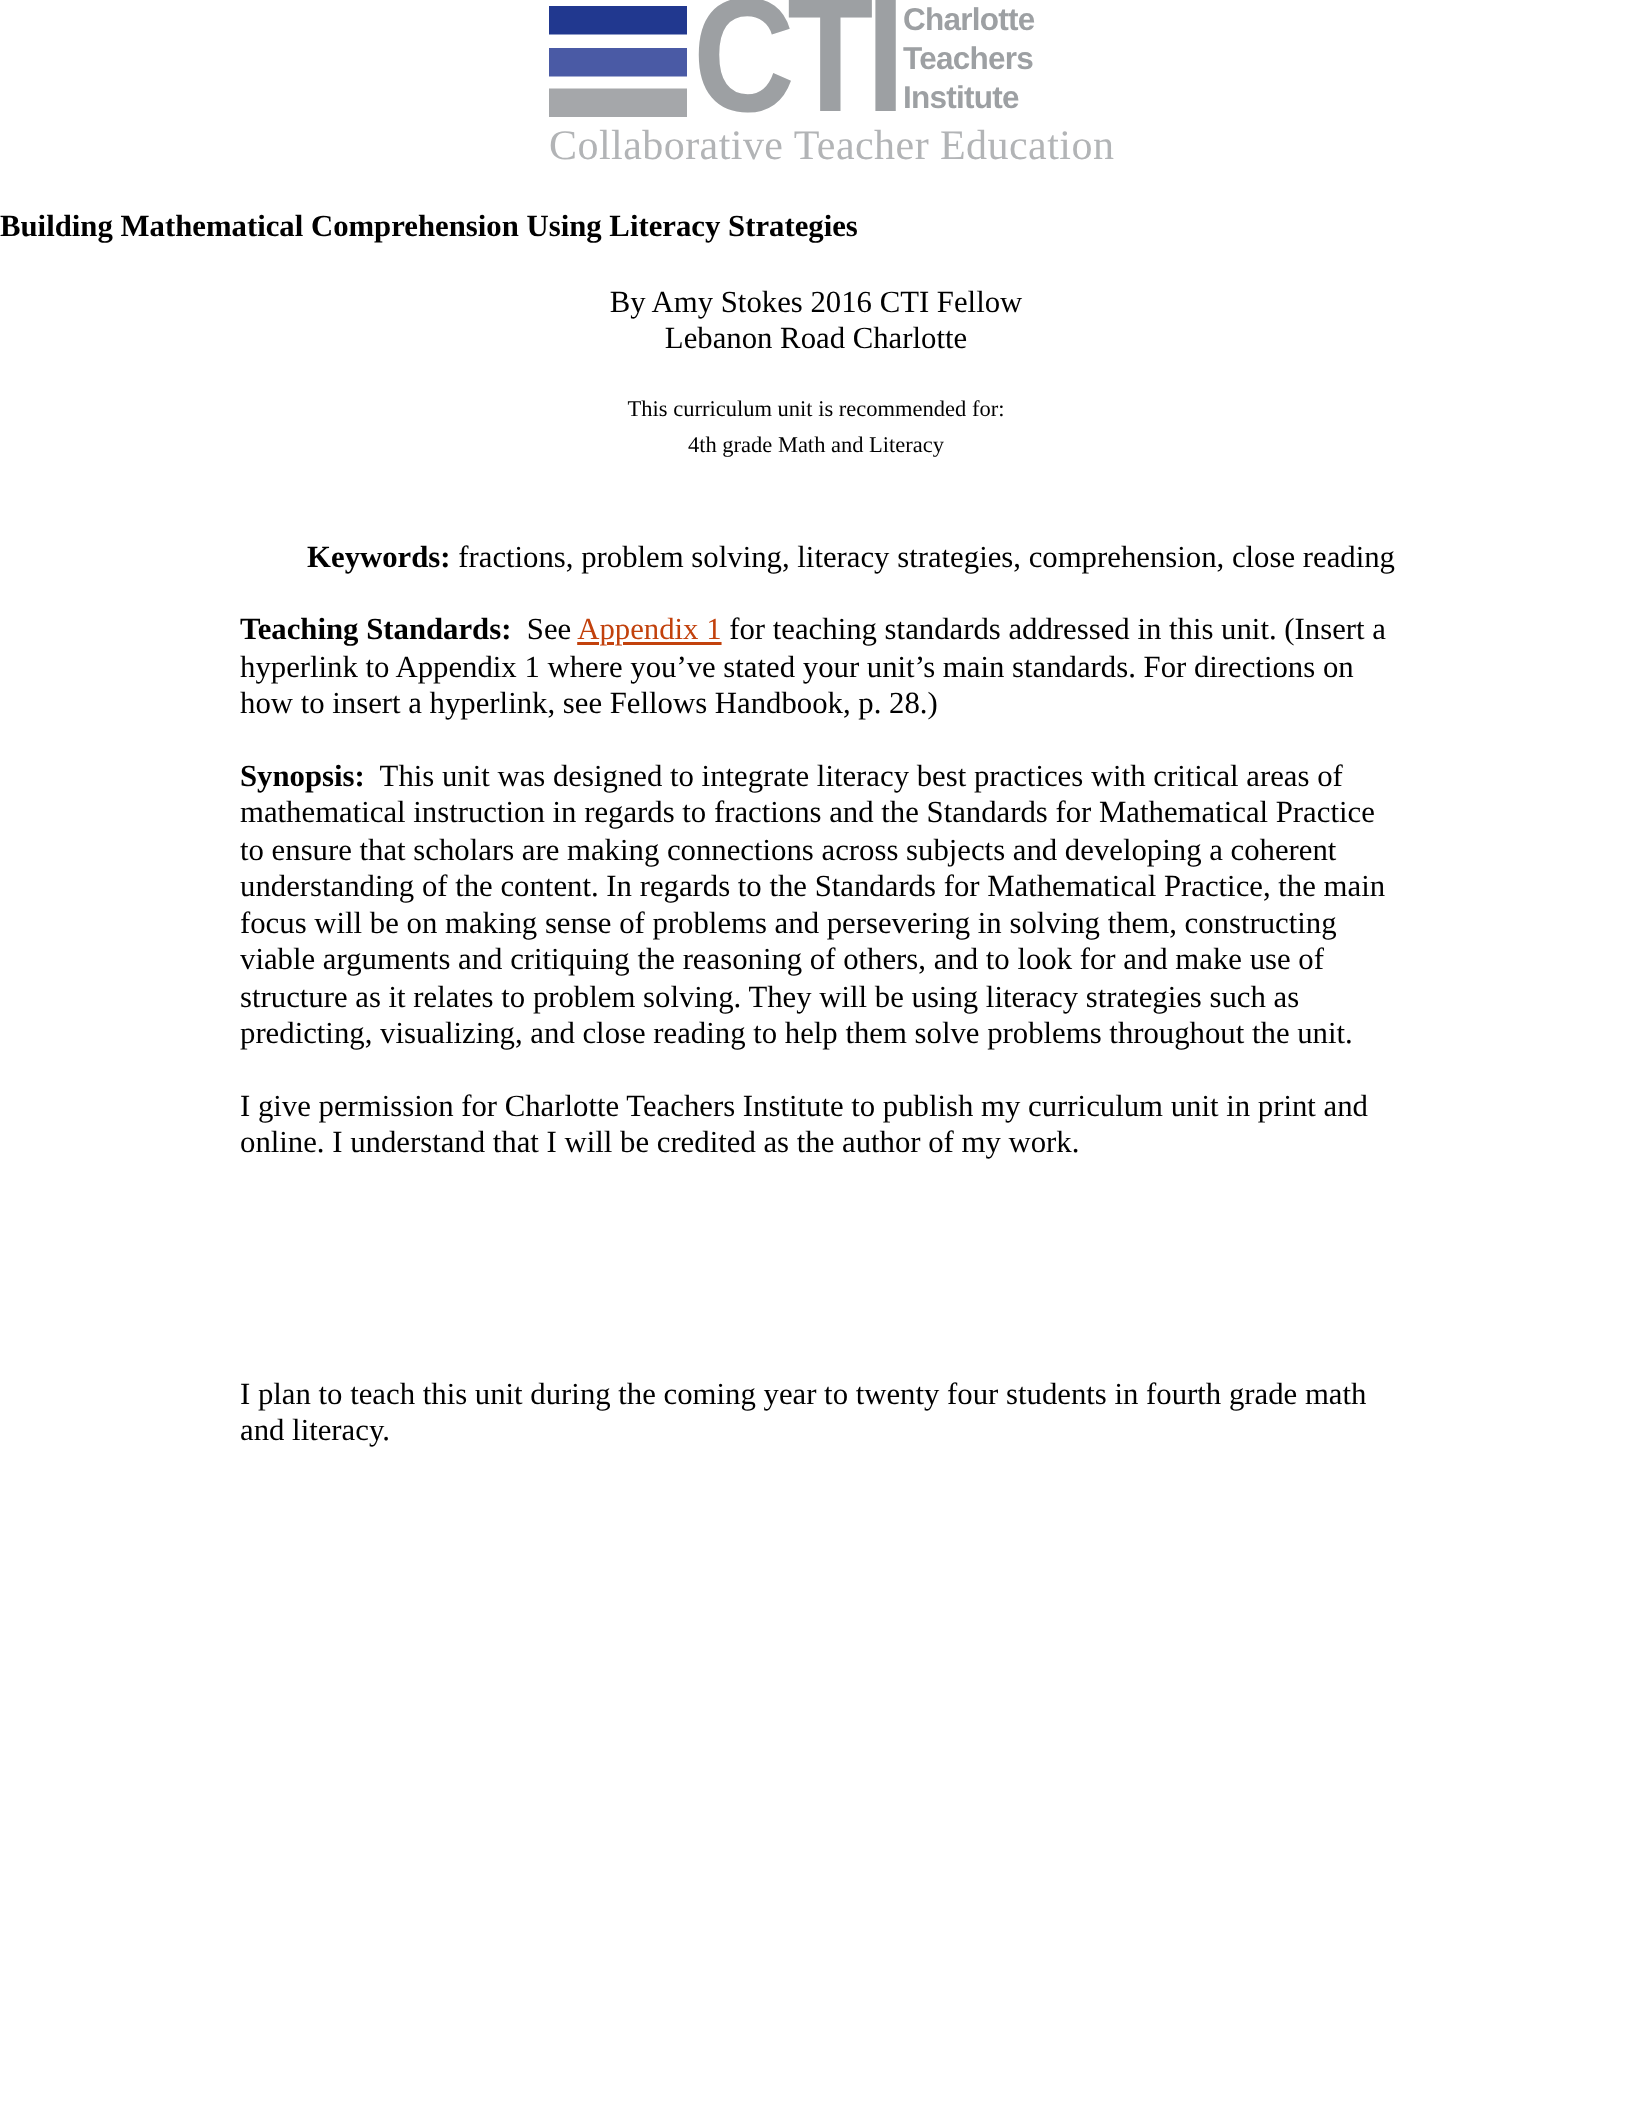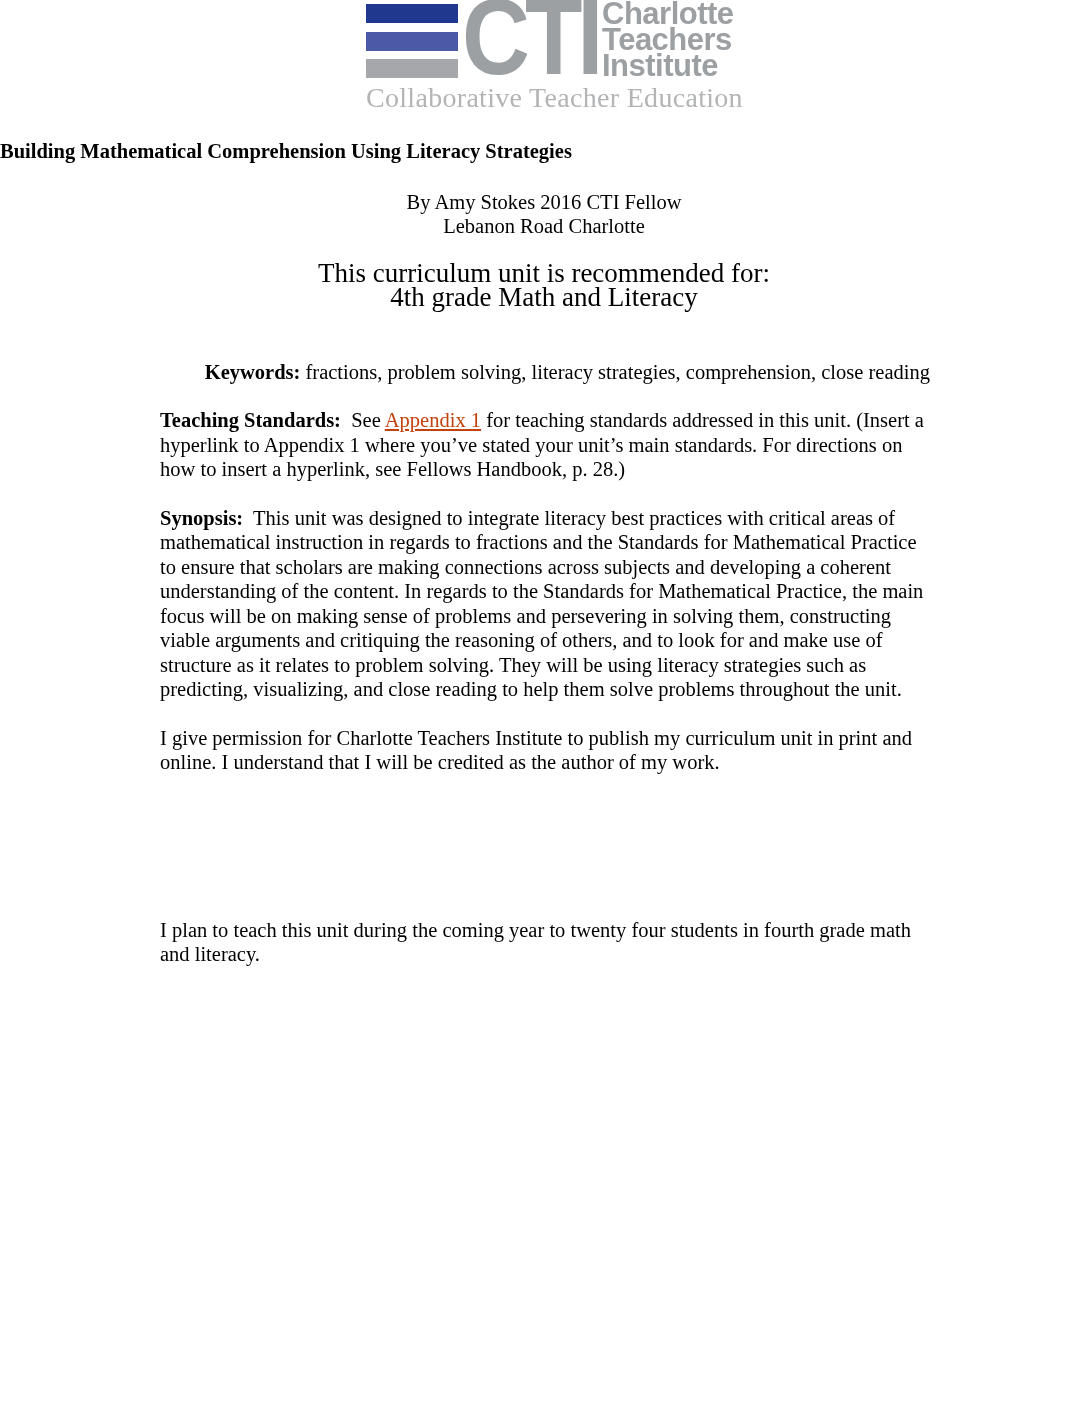--- a/index.html
+++ b/index.html
@@ -28,36 +28,36 @@
   .acronym-box { width:140px; height:81px; position:relative; flex:none; margin-left:4px; }
   .acronym-box span {
     position:absolute; left:0; top:-17px;
     font-family:"Liberation Sans", sans-serif;
     font-weight:bold; font-size:94px; line-height:94px;
     letter-spacing:-5px; color:#9da0a3;
     transform:scaleY(1.15); transform-origin:left top;
   }
   .org-name {
     font-family:"Liberation Sans", sans-serif;
-    font-weight:bold; font-size:31px; line-height:26px;
+    font-weight:bold; font-size:21px; line-height:26px;
     letter-spacing:-0.5px; color:#9da0a3; margin-top:1px;
   }
   .tagline {
     font-family:Liberation Serif, serif;
     font-size:28px; line-height:26px; letter-spacing:0.3px;
     color:#b2b4b6; text-align:center; white-space:nowrap; margin-top:4px;
   }
 
   
   .title {
     margin-top:28px; text-align:left;
     font-weight:bold; font-size:20.5px; line-height:24.5px;
   }
   .byline-group { margin-top:26px; text-align:center; font-size:20.5px; line-height:24.5px; }
-  .recommend-group { margin-top:22px; text-align:center; font-size:27px; line-height:24.5px; }
+  .recommend-group { margin-top:22px; text-align:center; font-size:15px; line-height:24.5px; }
 
   
   .content { margin-left:160px; margin-right:158px; }
   .para {
     font-size:20.5px; line-height:24.5px;
     white-space:pre-wrap; text-align:left;
   }
   .label { font-weight:bold; }
   .keywords { margin-top:50px;text-align:right; }
   .teaching { margin-top:24px; }

